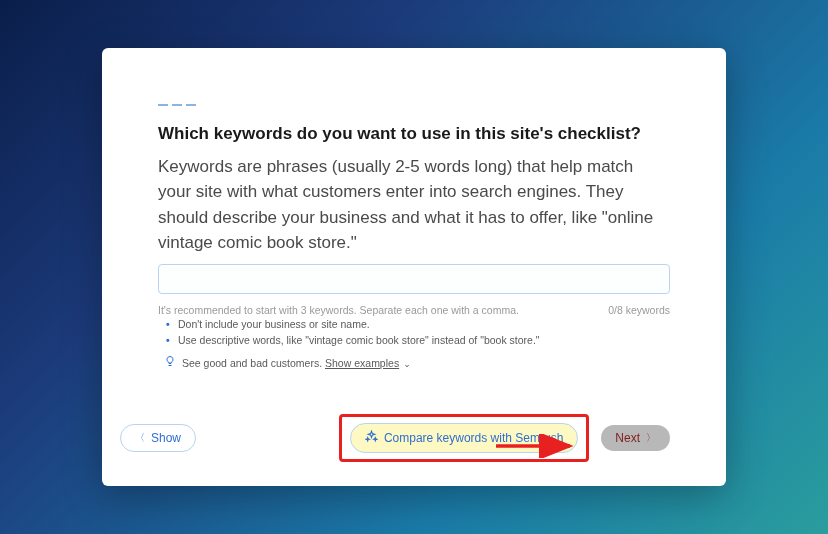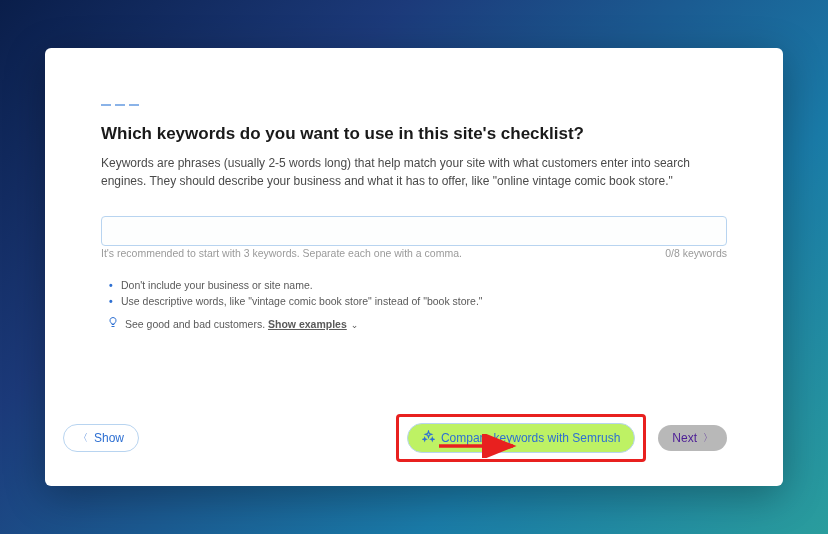--- a/index.html
+++ b/index.html
@@ -7,21 +7,21 @@
       width: 828px;
       height: 534px;
       background: linear-gradient(135deg, #0a1e4a 0%, #1c3a7a 30%, #1a7ba8 70%, #2a9d9d 100%);
       font-family: -apple-system, BlinkMacSystemFont, "Segoe UI", Arial, sans-serif;
       display: flex;
       align-items: center;
       justify-content: center;
       overflow: hidden;
     }
     .modal {
-      width: 738px;
+      width: 624px;
       height: 438px;
       background: #fff;
       border-radius: 6px;
       box-shadow: 0 10px 40px rgba(0,0,0,0.3);
       display: flex;
       flex-direction: column;
       position: relative;
     }
     .content {
       padding: 56px 56px 0 56px;
@@ -38,44 +38,43 @@
       background: #8ab3e8;
       display: inline-block;
     }
     .title {
       font-size: 17px;
       font-weight: 700;
       color: #1a1a1a;
       margin-bottom: 10px;
     }
     .description {
-      font-size: 12px;
+      font-size: 17px;
       color: #4a4a4a;
       line-height: 1.5;
-      margin-bottom: 26px;
+      margin-bottom: 8px;
     }
     .input-field {
       width: 100%;
       height: 30px;
       border: 1px solid #b8d4f0;
       border-radius: 4px;
       padding: 6px 10px;
       font-size: 12px;
       outline: none;
       background: #fdfefe;
     }
     .input-row {
       display: flex;
       justify-content: space-between;
-      margin-top: 1px;
+      margin-top: 10px;
       font-size: 10.5px;
       color: #9a9a9a;
     }
     .tips {
-      margin-top: 18px;
       padding-left: 6px;
     }
     .tip {
       font-size: 10.5px;
       color: #5a5a5a;
       line-height: 1.6;
       position: relative;
       padding-left: 14px;
     }
     .tip.bullet::before {
@@ -91,21 +90,21 @@
       display: flex;
       align-items: center;
       gap: 6px;
     }
     .tip.examples .lightbulb {
       color: #2d6fd2;
       font-size: 11px;
     }
     .show-link {
       text-decoration: underline;
-      font-weight: 700;
+      font-weight: 400;
       cursor: pointer;
     }
     .chev {
       font-size: 9px;
       color: #5a5a5a;
       margin-left: 4px;
     }
     .footer {
       display: flex;
       align-items: center;
@@ -123,26 +122,26 @@
       white-space: nowrap;
     }
     .btn-back {
       border: 1px solid #b8d4f0;
       color: #2d6fd2;
       background: #fff;
     }
     .btn-compare {
       border: 1px solid #b8d4f0;
       color: #2d6fd2;
-      background: #bef264;
+      background: #fef9c3;
     }
     .btn-next {
       border: none;
       background: #b8b8b8;
-      color: #4c1d95;
+      color: #7f1d1d;
     }
     .right-btns {
       display: flex;
       align-items: center;
       gap: 12px;
     }
     .highlight-box {
       border: 3px solid #e8201f;
       border-radius: 4px;
       padding: 6px 8px;

